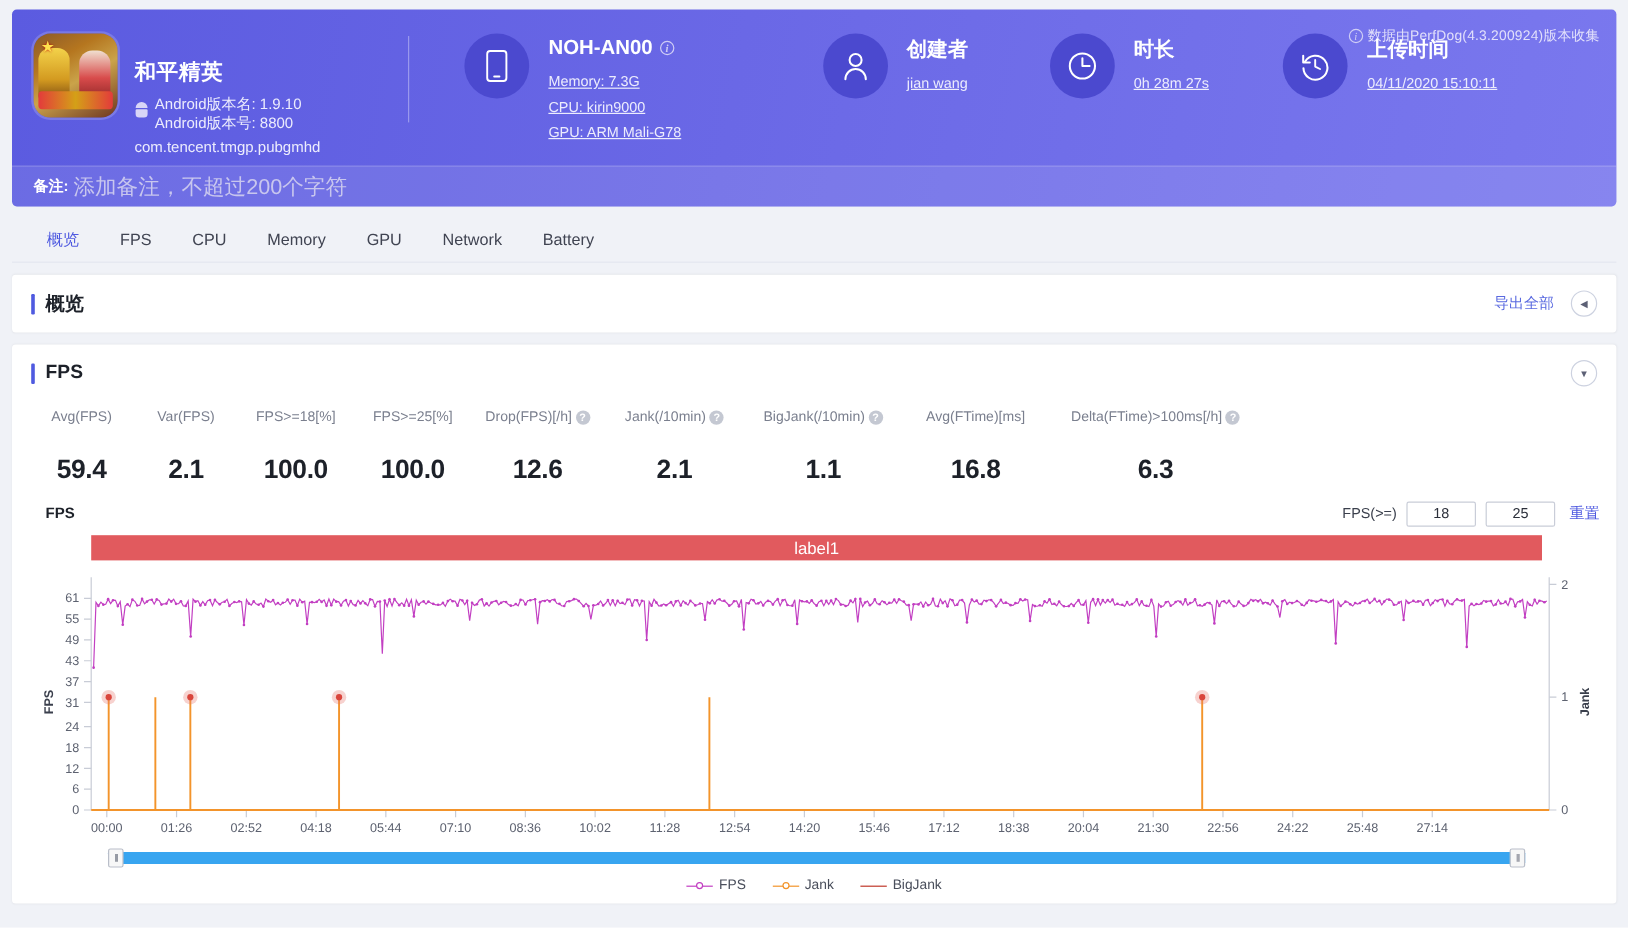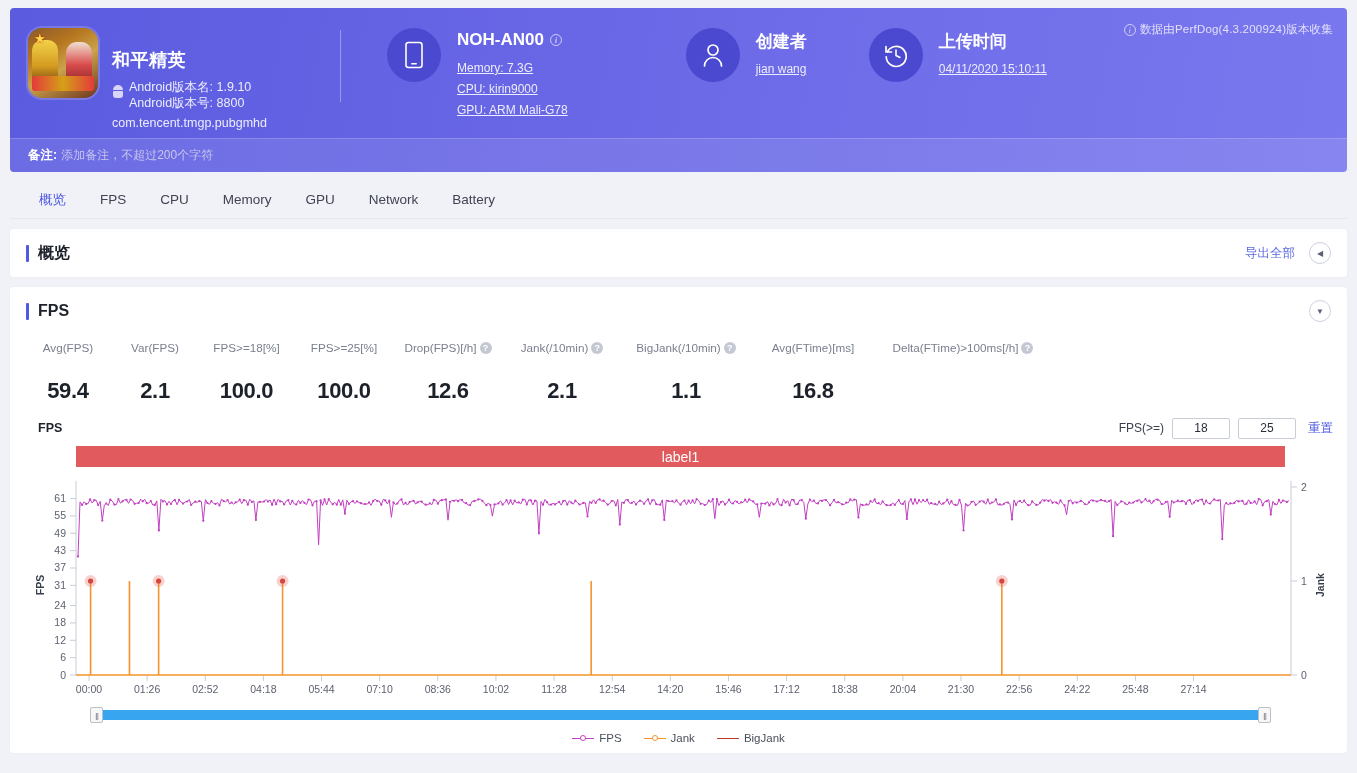--- a/index.html
+++ b/index.html
@@ -96,21 +96,21 @@
   .seg-sub { font-size: 12px; color: #ececfd; line-height: 21px; margin-top: 6px; text-decoration: underline; }
   .seg-sub.tight { margin-top: 8px; }
 
   .note-bar {
     position: absolute; left: 0; right: 0; bottom: 0; height: 34px;
     background: rgba(255,255,255,.10);
     border-top: 1px solid rgba(255,255,255,.18);
     display: flex; align-items: center; padding-left: 18px;
   }
   .note-label { font-size: 12.5px; color: #fff; font-weight: bold; }
-  .note-placeholder { font-size: 12px; color: #c8c6ee; margin-left: 4px; }
+  .note-placeholder { font-size: 18px; color: #c8c6ee; margin-left: 4px; }
 
   
   .tabs {
     margin: 9px 10px 0 10px; height: 38px; display: flex; align-items: center;
     border-bottom: 1px solid #e4e7ef; padding-left: 12px; gap: 0;
     background: transparent;
   }
   .tab { font-size: 13.5px; color: #404452; padding: 0 17px; cursor: pointer; line-height: 38px; }
   .tab.active { color: #4f5ae0; }
 
@@ -250,20 +250,32 @@
             <circle cx="12" cy="8" r="5" stroke="#fff" stroke-width="1.7"></circle>
             <path d="M3.5 24c0-4.7 3.8-8.5 8.5-8.5s8.5 3.8 8.5 8.5" stroke="#fff" stroke-width="1.7" stroke-linecap="round"></path>
           </svg>
         </div>
         <div class="seg-body">
           <div class="seg-title">创建者</div>
           <div class="seg-sub">jian wang</div>
         </div>
       </div>
 
+      <div class="seg seg-dur">
+        <div class="circ-icon">
+          <svg width="26" height="26" viewBox="0 0 26 26" fill="none">
+            <circle cx="13" cy="13" r="10.5" stroke="#fff" stroke-width="1.7"></circle>
+            <path d="M13 6.5V13h6" stroke="#fff" stroke-width="1.7" stroke-linecap="round" stroke-linejoin="round"></path>
+          </svg>
+        </div>
+        <div class="seg-body">
+          <div class="seg-title">时长</div>
+          <div class="seg-sub">0h 28m 27s</div>
+        </div>
+      </div>
 
       <div class="seg seg-upload">
         <div class="circ-icon">
           <svg width="26" height="26" viewBox="0 0 26 26" fill="none">
             <path d="M4.5 9.5A10 10 0 1 1 3.2 14.8" stroke="#fff" stroke-width="1.7" stroke-linecap="round"></path>
             <path d="M3 4.5v5.5h5.5" stroke="#fff" stroke-width="1.7" stroke-linecap="round" stroke-linejoin="round"></path>
             <path d="M13 8v5.5l4 2" stroke="#fff" stroke-width="1.6" stroke-linecap="round" stroke-linejoin="round"></path>
           </svg>
         </div>
         <div class="seg-body">
@@ -363,20 +375,21 @@
         <div class="m-label">
             <span>Avg(FTime)[ms]</span>
           </div>
         <div class="m-value">16.8</div>
       </div>
       <div class="metric" style="width:176px">
         <div class="m-label">
             <span>Delta(FTime)&gt;100ms[/h]</span>
             <span class="q-icon">?</span>
           </div>
+        <div class="m-value">6.3</div>
       </div>
     </div>
 
     <div class="chart-block">
       <div class="chart-bar-row">
         <span class="chart-name">FPS</span>
         <div class="chart-ctrls">
           <span class="ctrl-label">FPS(&gt;=)</span>
           <input class="num-input" value="18" style="">
           <input class="num-input" value="25" style="">

